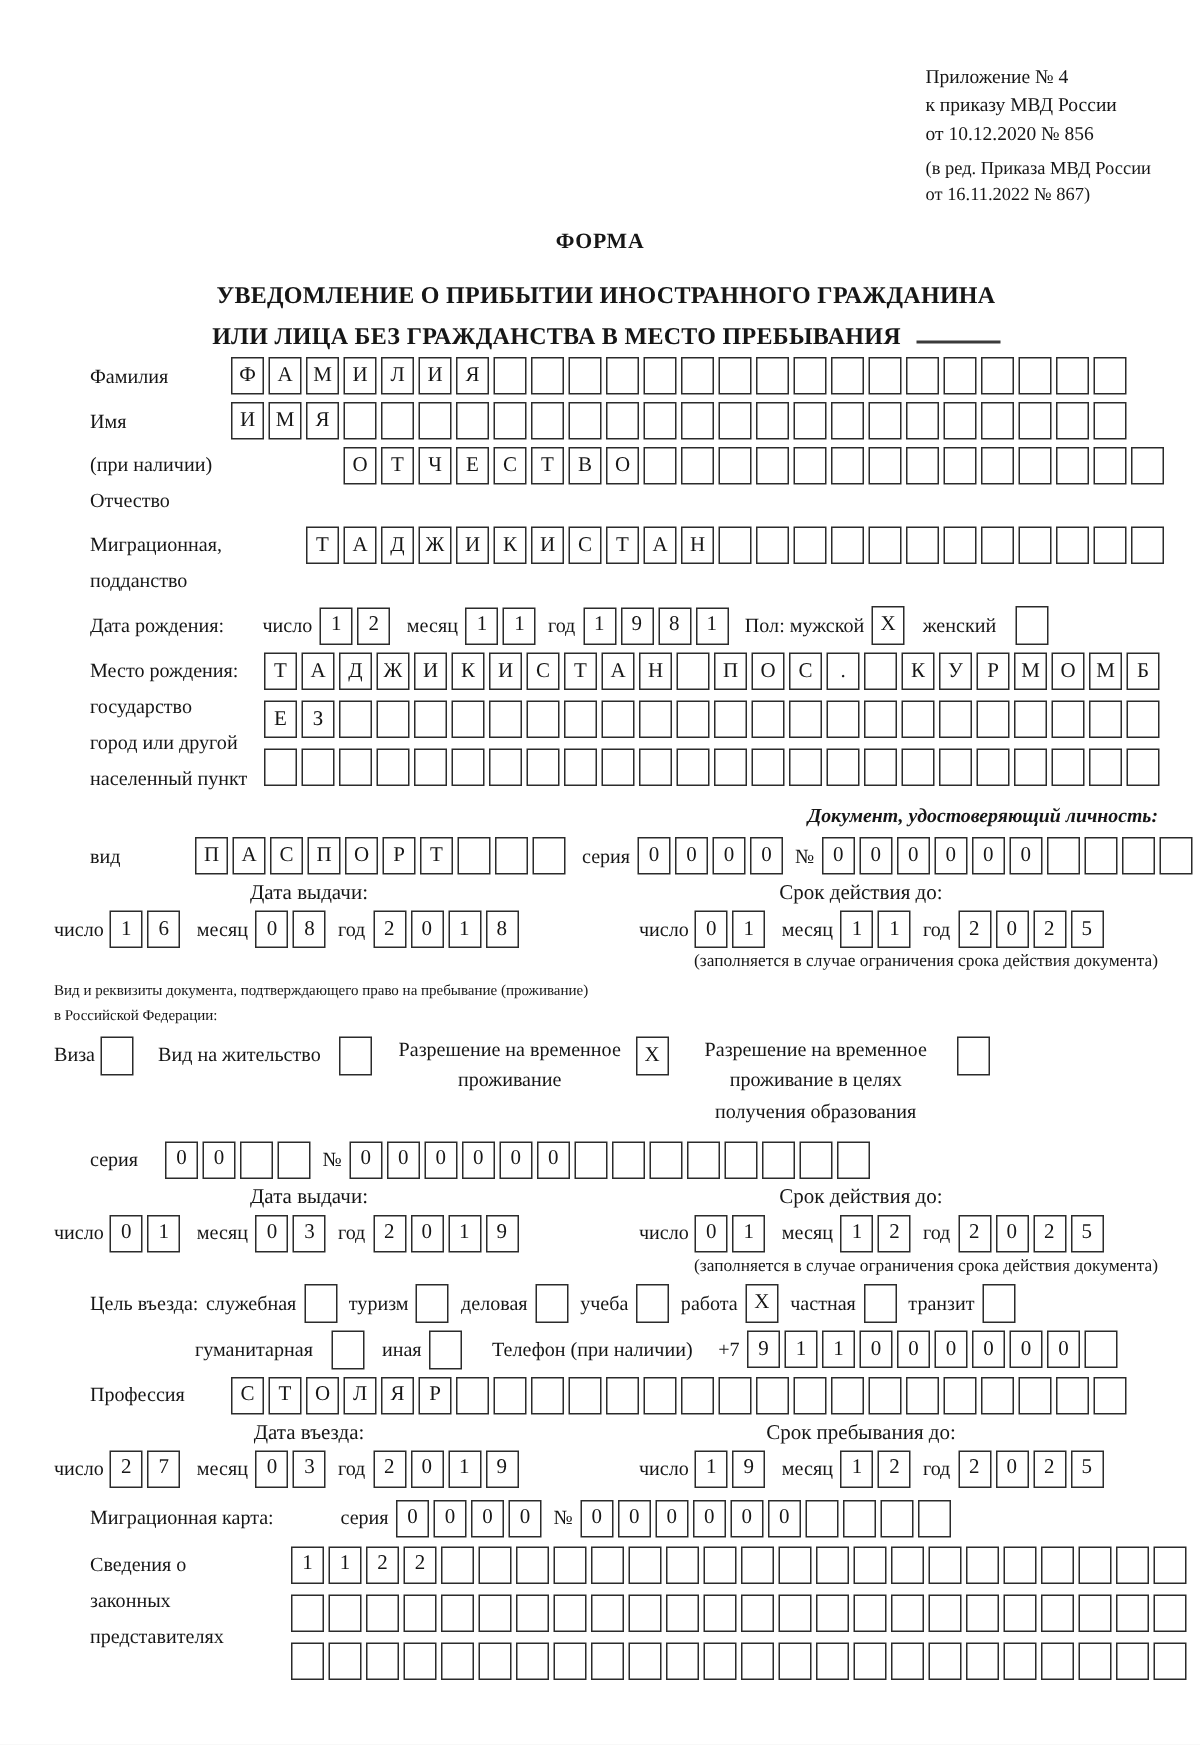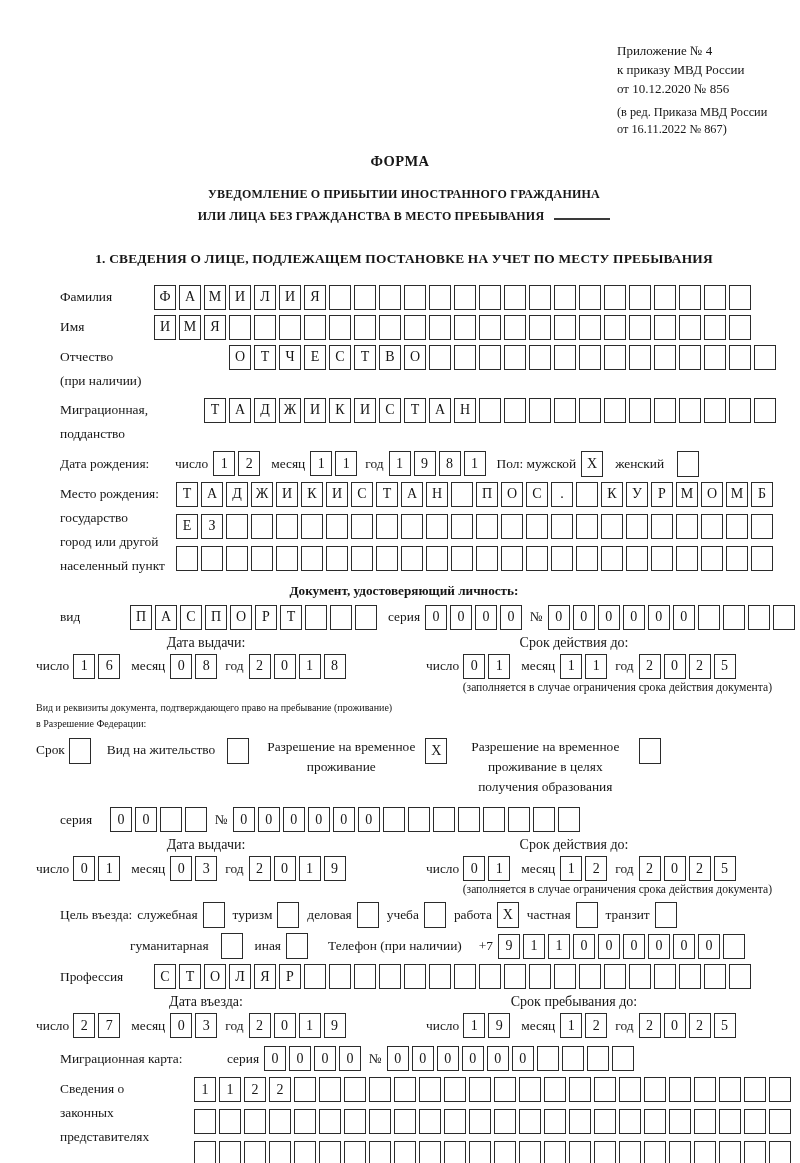--- a/index.html
+++ b/index.html
@@ -8,21 +8,21 @@
     margin:0 auto;background:#ffffff;color:#161616;
     font-family:"Liberation Serif","DejaVu Serif",serif;
     padding:42px 28px 14px 36px;overflow:hidden;
   }
   
   .appendix{margin-left:581px;font-size:13px;line-height:1.45;}
   .appendix .ed{font-size:12.3px;line-height:1.4;}
   .ed-block{margin-top:5px;}
   .forma{font-size:14.5px;font-weight:bold;text-align:center;padding-right:8px;margin-top:15px;letter-spacing:.5px;}
   
-  .title{text-align:center;font-weight:bold;font-size:12px;margin-top:14px;line-height:1.7;letter-spacing:.2px;}
+  .title{text-align:center;font-weight:bold;font-size:16px;margin-top:14px;line-height:1.7;letter-spacing:.2px;}
   .title .blank{display:inline-block;width:56px;border-bottom:2px solid #3a3a3a;height:14px;margin-left:10px;}
   .sec-head{text-align:center;font-weight:bold;font-size:13.4px;margin-top:24px;margin-bottom:18px;letter-spacing:.2px;}
   
   .row{display:flex;align-items:center;margin-bottom:5px;font-size:13.4px;flex-wrap:nowrap;margin-left:24px;}
   .row.top{align-items:flex-start;}
   .lblcol{flex:0 0 auto;line-height:24px;}
   .wA{width:94px;}  .wB{width:169px;} .wC{width:144px;} .wD{width:116px;} .wE{width:134px;}
   .grid{display:inline-flex;flex-wrap:nowrap;flex:0 0 auto;}
   .cell{
     box-sizing:border-box;flex:0 0 auto;width:22px;height:25px;margin-right:3px;
@@ -30,21 +30,21 @@
     font-size:14px;background:#fff;
   }
   .chk{
     box-sizing:border-box;flex:0 0 auto;width:22px;height:26px;
     border:1.7px solid #2b2b2b;display:inline-flex;align-items:center;justify-content:center;
     font-size:14px;background:#fff;
   }
   .lbl{margin:0 5px;flex:0 0 auto;}
   .gap8{margin-left:8px;} .gap12{margin-left:12px;} .gap16{margin-left:16px;} .gap20{margin-left:20px;}
   .stack .grid{margin-bottom:7px;}
-  .center-bold{text-align:center;font-weight:bold;font-size:13.2px;margin:4px 0 6px 0;}
+  .center-bold{text-align:right;font-weight:bold;font-size:13.2px;margin:4px 0 6px 0;font-style:italic;}
   
   .twocol{display:flex;font-size:13.4px;margin-bottom:2px;}
   .col-left{width:340px;flex:0 0 auto;}
   .col-right{flex:1;}
   .col-head{text-align:center;font-size:14px;margin-bottom:3px;}
   .daterow{display:flex;align-items:center;}
   .note{font-size:11.6px;text-align:right;margin:1px 0 6px 0;}
   .intro{font-size:10px;line-height:1.65;margin:4px 0 2px 0;}
   .opt-label{flex:0 0 auto;text-align:center;line-height:1.5;font-size:13.4px;}
   .w150{width:152px;} .w170{width:172px;}
@@ -66,21 +66,20 @@
     </div>
   </div>
 
   <div class="forma">ФОРМА</div>
 
   <div class="title">
     <div>УВЕДОМЛЕНИЕ О ПРИБЫТИИ ИНОСТРАННОГО ГРАЖДАНИНА</div>
     <div><span>ИЛИ ЛИЦА БЕЗ ГРАЖДАНСТВА В МЕСТО ПРЕБЫВАНИЯ</span><span class="blank"></span></div>
   </div>
 
-  <div class="sec-head">1. СВЕДЕНИЯ О ЛИЦЕ, ПОДЛЕЖАЩЕМ ПОСТАНОВКЕ НА УЧЕТ ПО МЕСТУ ПРЕБЫВАНИЯ</div>
 
   <div class="row">
     <div class="lblcol wA">Фамилия</div>
     <div class="grid">
         <span class="cell">Ф</span>
         <span class="cell">А</span>
         <span class="cell">М</span>
         <span class="cell">И</span>
         <span class="cell">Л</span>
         <span class="cell">И</span>
@@ -130,22 +129,22 @@
         <span class="cell"></span>
         <span class="cell"></span>
         <span class="cell"></span>
         <span class="cell"></span>
         <span class="cell"></span>
       </div>
   </div>
 
   <div class="row top">
     <div class="lblcol wB">
+      <div>(при наличии)</div>
       <div>Отчество</div>
-      <div>(при наличии)</div>
     </div>
     <div class="grid">
         <span class="cell">О</span>
         <span class="cell">Т</span>
         <span class="cell">Ч</span>
         <span class="cell">Е</span>
         <span class="cell">С</span>
         <span class="cell">Т</span>
         <span class="cell">В</span>
         <span class="cell">О</span>
@@ -393,25 +392,25 @@
             <span class="cell">2</span>
             <span class="cell">5</span>
           </span>
       </div>
     </div>
   </div>
   <div class="note">(заполняется в случае ограничения срока действия документа)</div>
 
   <div class="intro">
     <div>Вид и реквизиты документа, подтверждающего право на пребывание (проживание)</div>
-    <div>в Разрешение Федерации:</div>
+    <div>в Российской Федерации:</div>
   </div>
 
   <div class="opts">
-    <span class="opt-label" style="line-height:26px;">Срок</span>
+    <span class="opt-label" style="line-height:26px;">Виза</span>
     <span class="chk" style="margin-left:4px;"></span>
     <span class="opt-label gap16" style="line-height:26px;">Вид на жительство</span>
     <span class="chk gap12"></span>
     <span class="opt-label w150 gap16">Разрешение на временное проживание</span>
     <span class="chk gap8">X</span>
     <span class="opt-label w170 gap12">Разрешение на временное проживание в целях получения образования</span>
     <span class="chk gap8"></span>
   </div>
 
   <div class="row">

